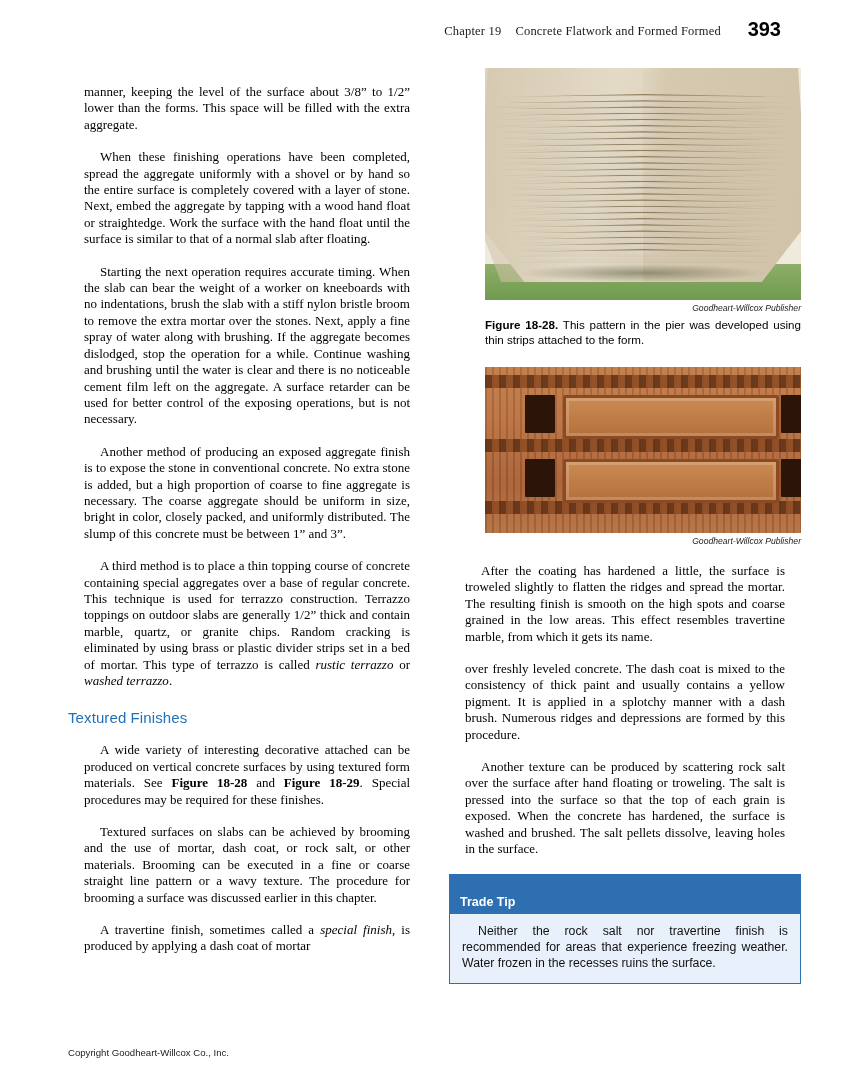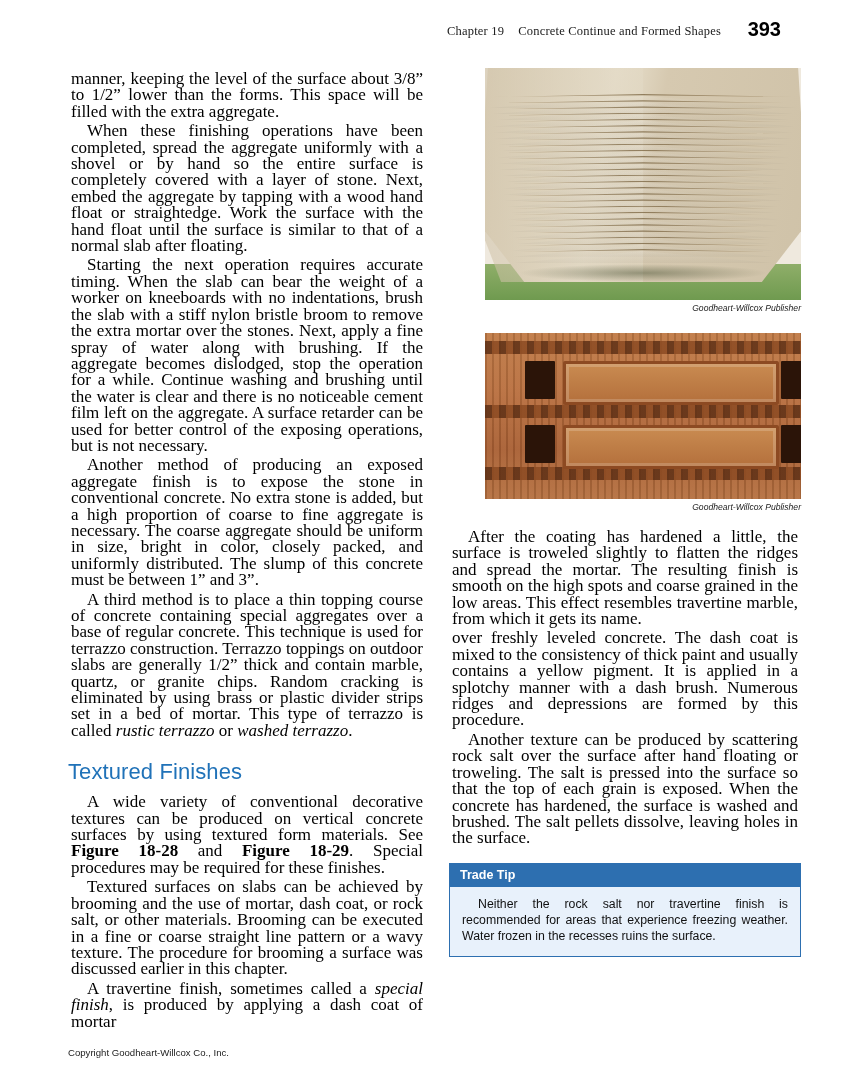--- a/index.html
+++ b/index.html
@@ -58,37 +58,37 @@
     width: 358px;
   }
   .col-right {
     position: absolute;
     top: 68px;
     left: 449px;
     width: 352px;
   }
 
   p.body {
-    margin: 3px;
-    font-size: 17px;
+    margin: 16px;
+    font-size: 13px;
     line-height: 16.4px;
     text-align: justify;
     text-indent: 16px;
     hyphens: auto;
     -webkit-hyphens: auto;
   }
   p.body.noindent { text-indent: 0; }
   p.body + p.body { margin-top: 0; }
 
   .ital { font-style: italic; }
   .bold { font-weight: bold; }
 
   h2.section {
     font-family: "Liberation Sans", sans-serif;
-    font-size: 22px;
+    font-size: 15px;
     font-weight: normal;
     color: #2072b8;
     margin: 20px 0 9px 0;
     letter-spacing: .1px;
   }
 
   
   .figure { position: relative; padding-left: 36px; }
   .fig-img {
     width: 100%;
@@ -212,21 +212,21 @@
     margin-top: 16px;
     border: 1px solid #2d6fb0;
     background: #e8f1fb;
   }
   .tt-head {
     background: #2d6fb0;
     color: #fff;
     font-family: "Liberation Sans", sans-serif;
     font-weight: bold;
     font-size: 12.5px;
-    padding: 4px 10px 5px 10px;
+    padding: 20px 10px 5px 10px;
   }
   .tt-body {
     padding: 9px 12px 12px 12px;
     font-family: "Liberation Sans", sans-serif;
     font-size: 12.3px;
     line-height: 16px;
     text-align: justify;
     text-indent: 16px;
     color: #111;
   }
@@ -241,35 +241,35 @@
     color: #222;
   }
 </style>
 </head>
 <body>
 
 <div class="page">
 
   <div class="running-head">
     <div class="rh-text">
-      <span class="rh-chapter">Chapter 19</span><span>Concrete Continue and Formed Shapes</span>
+      <span class="rh-chapter">Chapter 19</span><span>Concrete Flatwork and Formed Formed</span>
     </div>
     <div class="page-number">393</div>
   </div>
 
   <div class="col-left">
     <p class="body noindent">manner, keeping the level of the surface about 3/8” to 1/2” lower than the forms. This space will be filled with the extra aggregate.</p>
     <p class="body">When these finishing operations have been completed, spread the aggregate uniformly with a shovel or by hand so the entire surface is completely covered with a layer of stone. Next, embed the aggregate by tapping with a wood hand float or straightedge. Work the surface with the hand float until the surface is similar to that of a normal slab after floating.</p>
     <p class="body">Starting the next operation requires accurate timing. When the slab can bear the weight of a worker on kneeboards with no indentations, brush the slab with a stiff nylon bristle broom to remove the extra mortar over the stones. Next, apply a fine spray of water along with brushing. If the aggregate becomes dislodged, stop the operation for a while. Continue washing and brushing until the water is clear and there is no noticeable cement film left on the aggregate. A surface retarder can be used for better control of the exposing operations, but is not necessary.</p>
     <p class="body">Another method of producing an exposed aggregate finish is to expose the stone in conventional concrete. No extra stone is added, but a high proportion of coarse to fine aggregate is necessary. The coarse aggregate should be uniform in size, bright in color, closely packed, and uniformly distributed. The slump of this concrete must be between 1” and 3”.</p>
     <p class="body"><span>A third method is to place a thin topping course of concrete containing special aggregates over a base of regular concrete. This technique is used for terrazzo construction. Terrazzo toppings on outdoor slabs are generally 1/2” thick and contain marble, quartz, or granite chips. Random cracking is eliminated by using brass or plastic divider strips set in a bed of mortar. This type of terrazzo is called </span><span class="ital">rustic terrazzo</span><span> or </span><span class="ital">washed terrazzo</span><span>.</span></p>
 
     <h2 class="section">Textured Finishes</h2>
 
-    <p class="body"><span>A wide variety of conventional decorative textures can be produced on vertical concrete surfaces by using textured form materials. See </span><span class="bold">Figure 18-28</span><span> and </span><span class="bold">Figure 18-29</span><span>. Special procedures may be required for these finishes.</span></p>
+    <p class="body"><span>A wide variety of interesting decorative attached can be produced on vertical concrete surfaces by using textured form materials. See </span><span class="bold">Figure 18-28</span><span> and </span><span class="bold">Figure 18-29</span><span>. Special procedures may be required for these finishes.</span></p>
 
     <p class="body">Textured surfaces on slabs can be achieved by brooming and the use of mortar, dash coat, or rock salt, or other materials. Brooming can be executed in a fine or coarse straight line pattern or a wavy texture. The procedure for brooming a surface was discussed earlier in this chapter.</p>
 
     <p class="body"><span>A travertine finish, sometimes called a </span><span class="ital">special finish</span><span>, is produced by applying a dash coat of mortar</span></p>
   </div>
 
   <div class="col-right">
 
     <div class="figure">
       <div class="fig-img pier">
@@ -327,20 +327,21 @@
             <div style="position: absolute; left: 39px; right: 39px; top: 168.6px; height: 3px; background: linear-gradient(90deg, rgba(150, 126, 88, 0) 0%, rgba(150, 126, 88, 0.55) 12%, rgba(120, 98, 62, 0.75) 50%, rgba(150, 126, 88, 0.55) 88%, rgba(150, 126, 88, 0) 100%); clip-path: polygon(0px 100%, 50% 0px, 100% 100%, 100% 100%, 50% 42%, 0px 100%);"></div>
             <div style="position: absolute; left: 39px; right: 39px; top: 170.6px; height: 12px; background: linear-gradient(rgba(255, 255, 255, 0.22), rgba(0, 0, 0, 0.06)); clip-path: polygon(0px 100%, 50% 0px, 100% 100%); opacity: 0.5;"></div>
             <div style="position: absolute; left: 40px; right: 40px; top: 174.8px; height: 3px; background: linear-gradient(90deg, rgba(150, 126, 88, 0) 0%, rgba(150, 126, 88, 0.55) 12%, rgba(120, 98, 62, 0.75) 50%, rgba(150, 126, 88, 0.55) 88%, rgba(150, 126, 88, 0) 100%); clip-path: polygon(0px 100%, 50% 0px, 100% 100%, 100% 100%, 50% 42%, 0px 100%);"></div>
             <div style="position: absolute; left: 40px; right: 40px; top: 176.8px; height: 12px; background: linear-gradient(rgba(255, 255, 255, 0.22), rgba(0, 0, 0, 0.06)); clip-path: polygon(0px 100%, 50% 0px, 100% 100%); opacity: 0.5;"></div>
             <div style="position: absolute; left: 41px; right: 41px; top: 181px; height: 3px; background: linear-gradient(90deg, rgba(150, 126, 88, 0) 0%, rgba(150, 126, 88, 0.55) 12%, rgba(120, 98, 62, 0.75) 50%, rgba(150, 126, 88, 0.55) 88%, rgba(150, 126, 88, 0) 100%); clip-path: polygon(0px 100%, 50% 0px, 100% 100%, 100% 100%, 50% 42%, 0px 100%);"></div>
             <div style="position: absolute; left: 41px; right: 41px; top: 183px; height: 12px; background: linear-gradient(rgba(255, 255, 255, 0.22), rgba(0, 0, 0, 0.06)); clip-path: polygon(0px 100%, 50% 0px, 100% 100%); opacity: 0.5;"></div>
           </div>
         <div class="pier-shadow"></div>
       </div>
       <div class="credit">Goodheart-Willcox Publisher</div>
+      <div class="caption"><span class="lbl">Figure 18-28.</span> <span>This pattern in the pier was developed using thin strips attached to the form.</span></div>
     </div>
 
     <div class="figure" style="margin-top:20px;">
       <div class="fig-img stone">
         <div class="stone-bg"></div>
         <div class="stone-band" style="top:8px;"></div>
         <div class="stone-band" style="top:72px;"></div>
         <div class="stone-band" style="top:134px;"></div>
         <div class="panel" style="left:78px; top:28px; width:210px; height:38px;"></div>
         <div class="panel" style="left:78px; top:92px; width:210px; height:38px;"></div>

